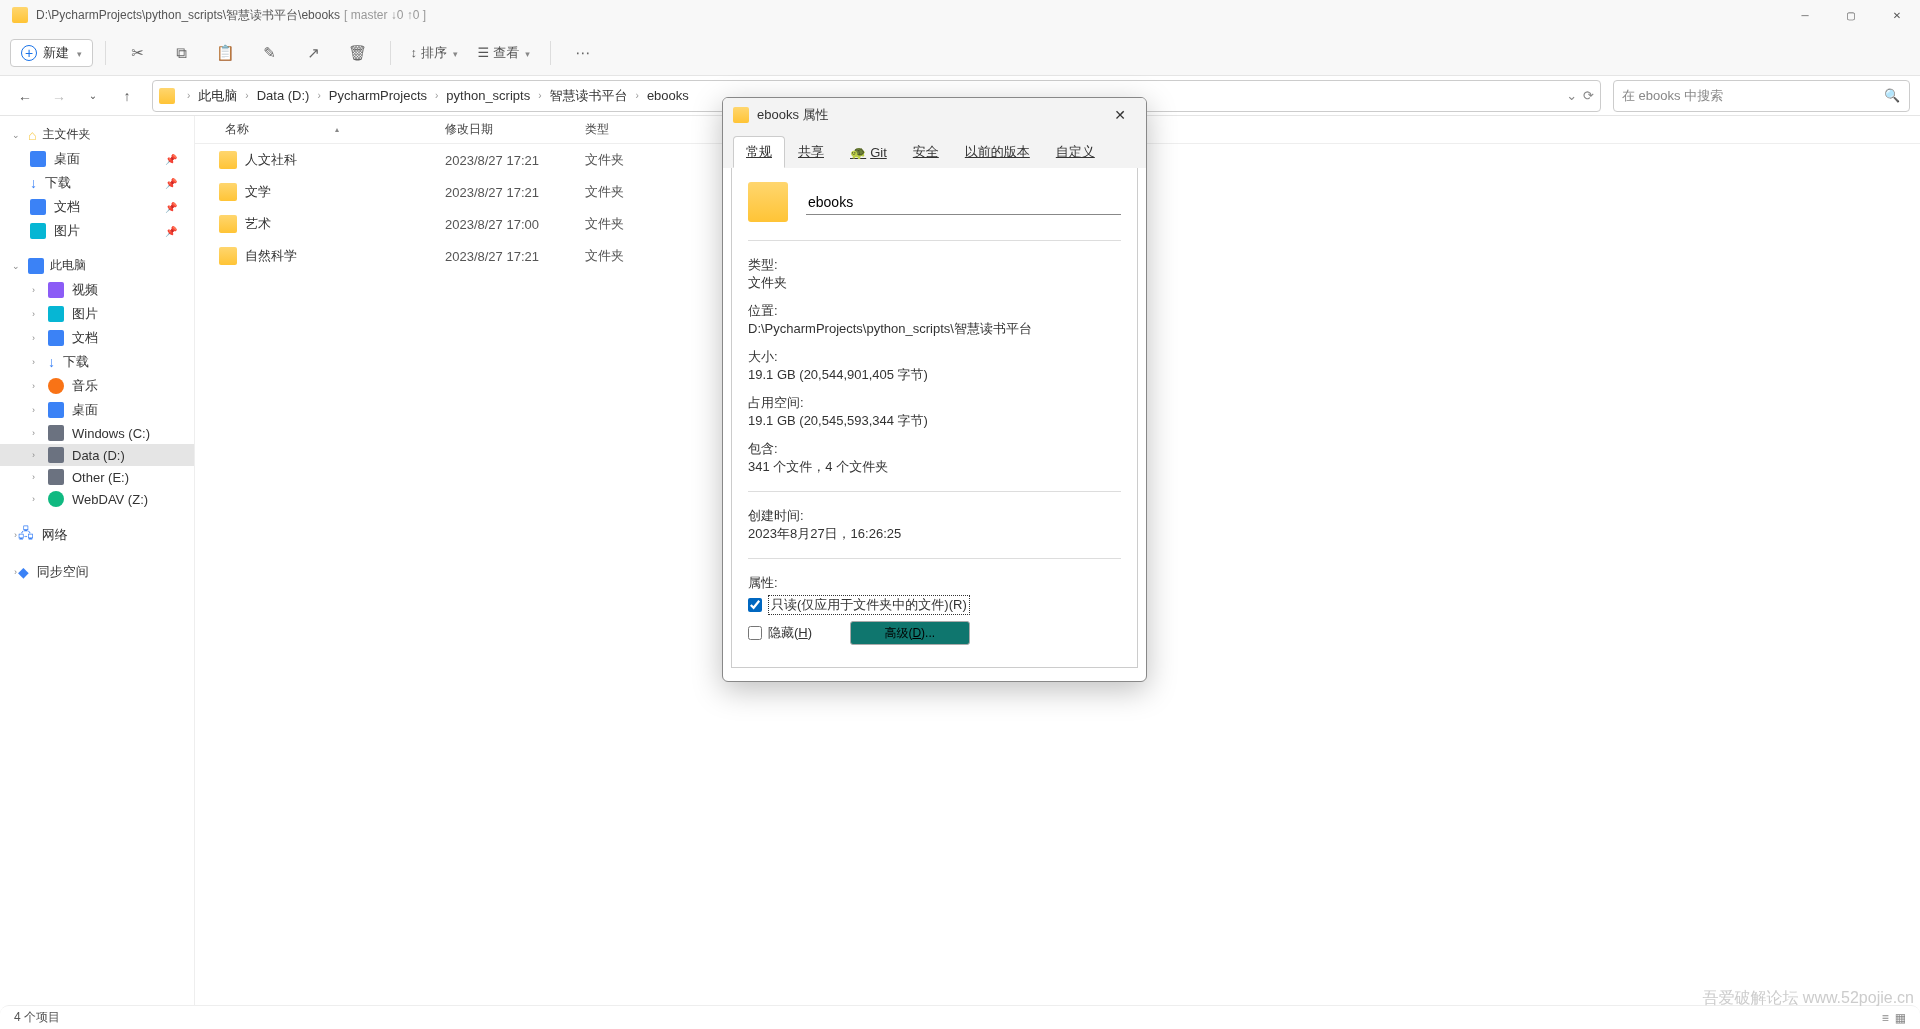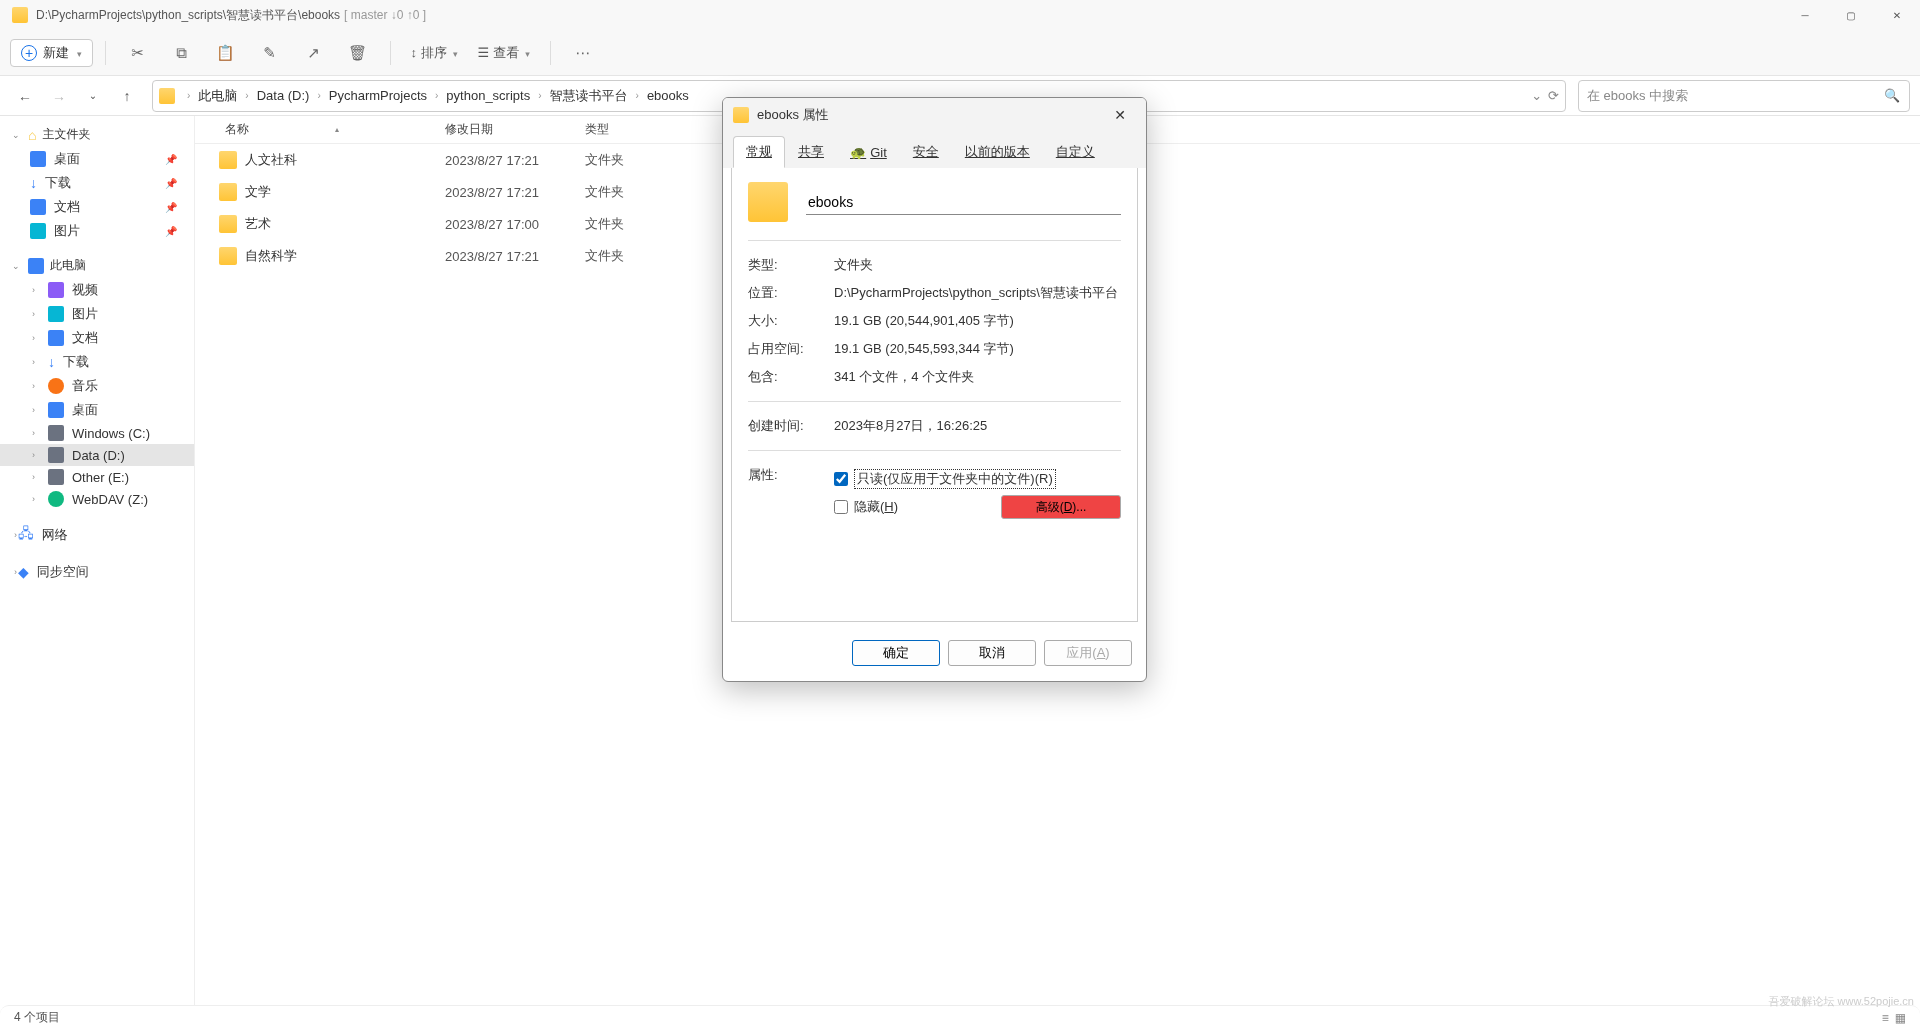--- a/index.html
+++ b/index.html
@@ -23,21 +23,21 @@
 .chev-down::after { content:"▾"; font-size:9px; margin-left:2px; color:#888; }
 
 
 .navrow { height:40px; display:flex; align-items:center; padding:0 10px; gap:4px; border-bottom:1px solid #e5e5e5; }
 .navrow .navico { width:30px; height:30px; display:flex; align-items:center; justify-content:center; color:#555; font-size:14px; }
 .breadcrumb { flex:1; height:32px; border:1px solid #ccc; border-radius:4px; display:flex; align-items:center; padding:0 6px; margin-left:6px; font-size:13px; color:#333; }
 .breadcrumb .folder-ico { width:16px; height:16px; background:linear-gradient(#ffd66e,#ffc436); border-radius:2px; margin-right:8px; }
 .breadcrumb .crumb { padding:2px 4px; }
 .breadcrumb .sep-c { color:#999; padding:0 4px; font-size:10px; }
 .breadcrumb .tail { margin-left:auto; display:flex; gap:6px; color:#888; }
-.searchbox { width:332px; height:32px; border:1px solid #ccc; border-radius:4px; display:flex; align-items:center; padding:0 8px; color:#888; font-size:13px; margin-left:8px; justify-content:space-between; }
+.searchbox { width:297px; height:32px; border:1px solid #ccc; border-radius:4px; display:flex; align-items:center; padding:0 8px; color:#888; font-size:13px; margin-left:8px; justify-content:space-between; }
 
 
 .main { display:flex; height:calc(1029px - 30px - 46px - 40px - 24px); }
 .sidebar { width:195px; border-right:1px solid #eee; padding-top:6px; overflow:hidden; }
 .side-head { display:flex; align-items:center; gap:6px; padding:4px 12px; }
 .side-head .exp { width:10px; font-size:9px; color:#888; }
 .side-item { display:flex; align-items:center; gap:8px; padding:3px 12px 3px 30px; font-size:13px; position:relative; }
 .side-item.lv2 { padding-left:48px; }
 .side-item .pin { margin-left:auto; color:#888; font-size:10px; padding-right:4px; }
 .side-item.sel { background:#e5e5e5; }
@@ -66,42 +66,42 @@
 .sort-ind { font-size:8px; color:#888; }
 .row { display:flex; height:32px; align-items:center; font-size:13px; }
 .row .c1 { width:250px; padding-left:24px; display:flex; align-items:center; gap:8px; }
 .row .c2 { width:140px; color:#555; }
 .row .c3 { width:100px; color:#555; }
 .row .fico { width:18px; height:18px; background:linear-gradient(#ffd66e,#ffc436); border-radius:2px; }
 
 
 .status { height:24px; border-top:1px solid #eee; display:flex; align-items:center; padding:0 14px; font-size:12px; color:#555; justify-content:space-between;border-radius:9px; }
 .status .view-icons { display:flex; gap:6px; color:#888; }
-.watermark { position:absolute; right:6px; bottom:20px; color:#ccc; font-size:11px; }
+.watermark { position:absolute; right:6px; bottom:20px; color:#ccc; font-size:16px; }
 
 
 .dialog { position:absolute; left:722px; top:97px; width:425px; height:585px; background:#fff; border:1px solid #888; box-shadow:0 8px 30px rgba(0,0,0,.25); border-radius:6px; overflow:hidden; display:flex; flex-direction:column; }
 .dlg-title { height:34px; display:flex; align-items:center; padding:0 10px; background:#f3f3f3; font-size:13px;justify-content:flex-end; }
 .dlg-title .folder-ico { width:16px; height:16px; background:linear-gradient(#ffd66e,#ffc436); border-radius:2px; margin-right:8px; }
 .dlg-title .x { margin-left:auto; width:32px; height:34px; display:flex; align-items:center; justify-content:center; font-size:14px; }
 .dlg-tabs { display:flex; padding:4px 10px 0; gap:0; font-size:13px; background:#f3f3f3;text-decoration:underline; }
 .dlg-tabs .tab { padding:6px 12px; border:1px solid transparent; display:flex; align-items:center; gap:4px; }
 .dlg-tabs .tab.active { background:#fff; border:1px solid #ccc; border-bottom:1px solid #fff; border-radius:4px 4px 0 0; }
 .dlg-body { flex:1; background:#fff; border:1px solid #ccc; margin:0 8px 8px; border-top:none; padding:14px 16px; font-size:13px; }
 .dlg-body .namerow { display:flex; align-items:center; gap:18px; margin-bottom:18px; }
 .dlg-body .bigico { width:40px; height:40px; background:linear-gradient(#ffd66e,#ffc436); border-radius:3px; }
 .dlg-body .name-input { flex:1; border:none; border-bottom:1px solid #888; padding:4px 2px; font-size:14px; outline:none; }
 .dlg-body hr { border:none; border-top:1px solid #ddd; margin:10px 0; }
-.prop-row { display:flex; padding:5px 0; font-size:13px; }
+.prop-row { display:flex; padding:5px 0; font-size:13px;flex-direction:column; }
 .prop-row .k { width:86px; color:#333; }
 .prop-row .v { flex:1; color:#333; }
 .attr-row { display:flex; align-items:center; gap:6px; padding:3px 0; }
 .attr-row input[type=checkbox]{ width:14px; height:14px; }
 .attr-row .dotted { border:1px dotted #333; padding:0 2px; }
-.adv-btn { margin-left:auto; width:120px; height:24px; border:1px solid #aaa; background:#ef4444; border-radius:3px; font-size:12px; }
+.adv-btn { margin-left:auto; width:120px; height:24px; border:1px solid #aaa; background:#0f766e; border-radius:3px; font-size:12px; }
 .dlg-buttons { display:flex; justify-content:flex-end; gap:8px; padding:10px 14px 15px; }
 .dlg-buttons button { width:88px; height:26px; border:1px solid #aaa; background:#fdfdfd; border-radius:3px; font-size:13px; }
 .dlg-buttons button.primary { border-color:#0067c0; }
 .dlg-buttons button.disabled { color:#aaa; }
 </style>
 </head>
 <body>
 
 <div class="titlebar">
   <span class="folder-ico"></span>

